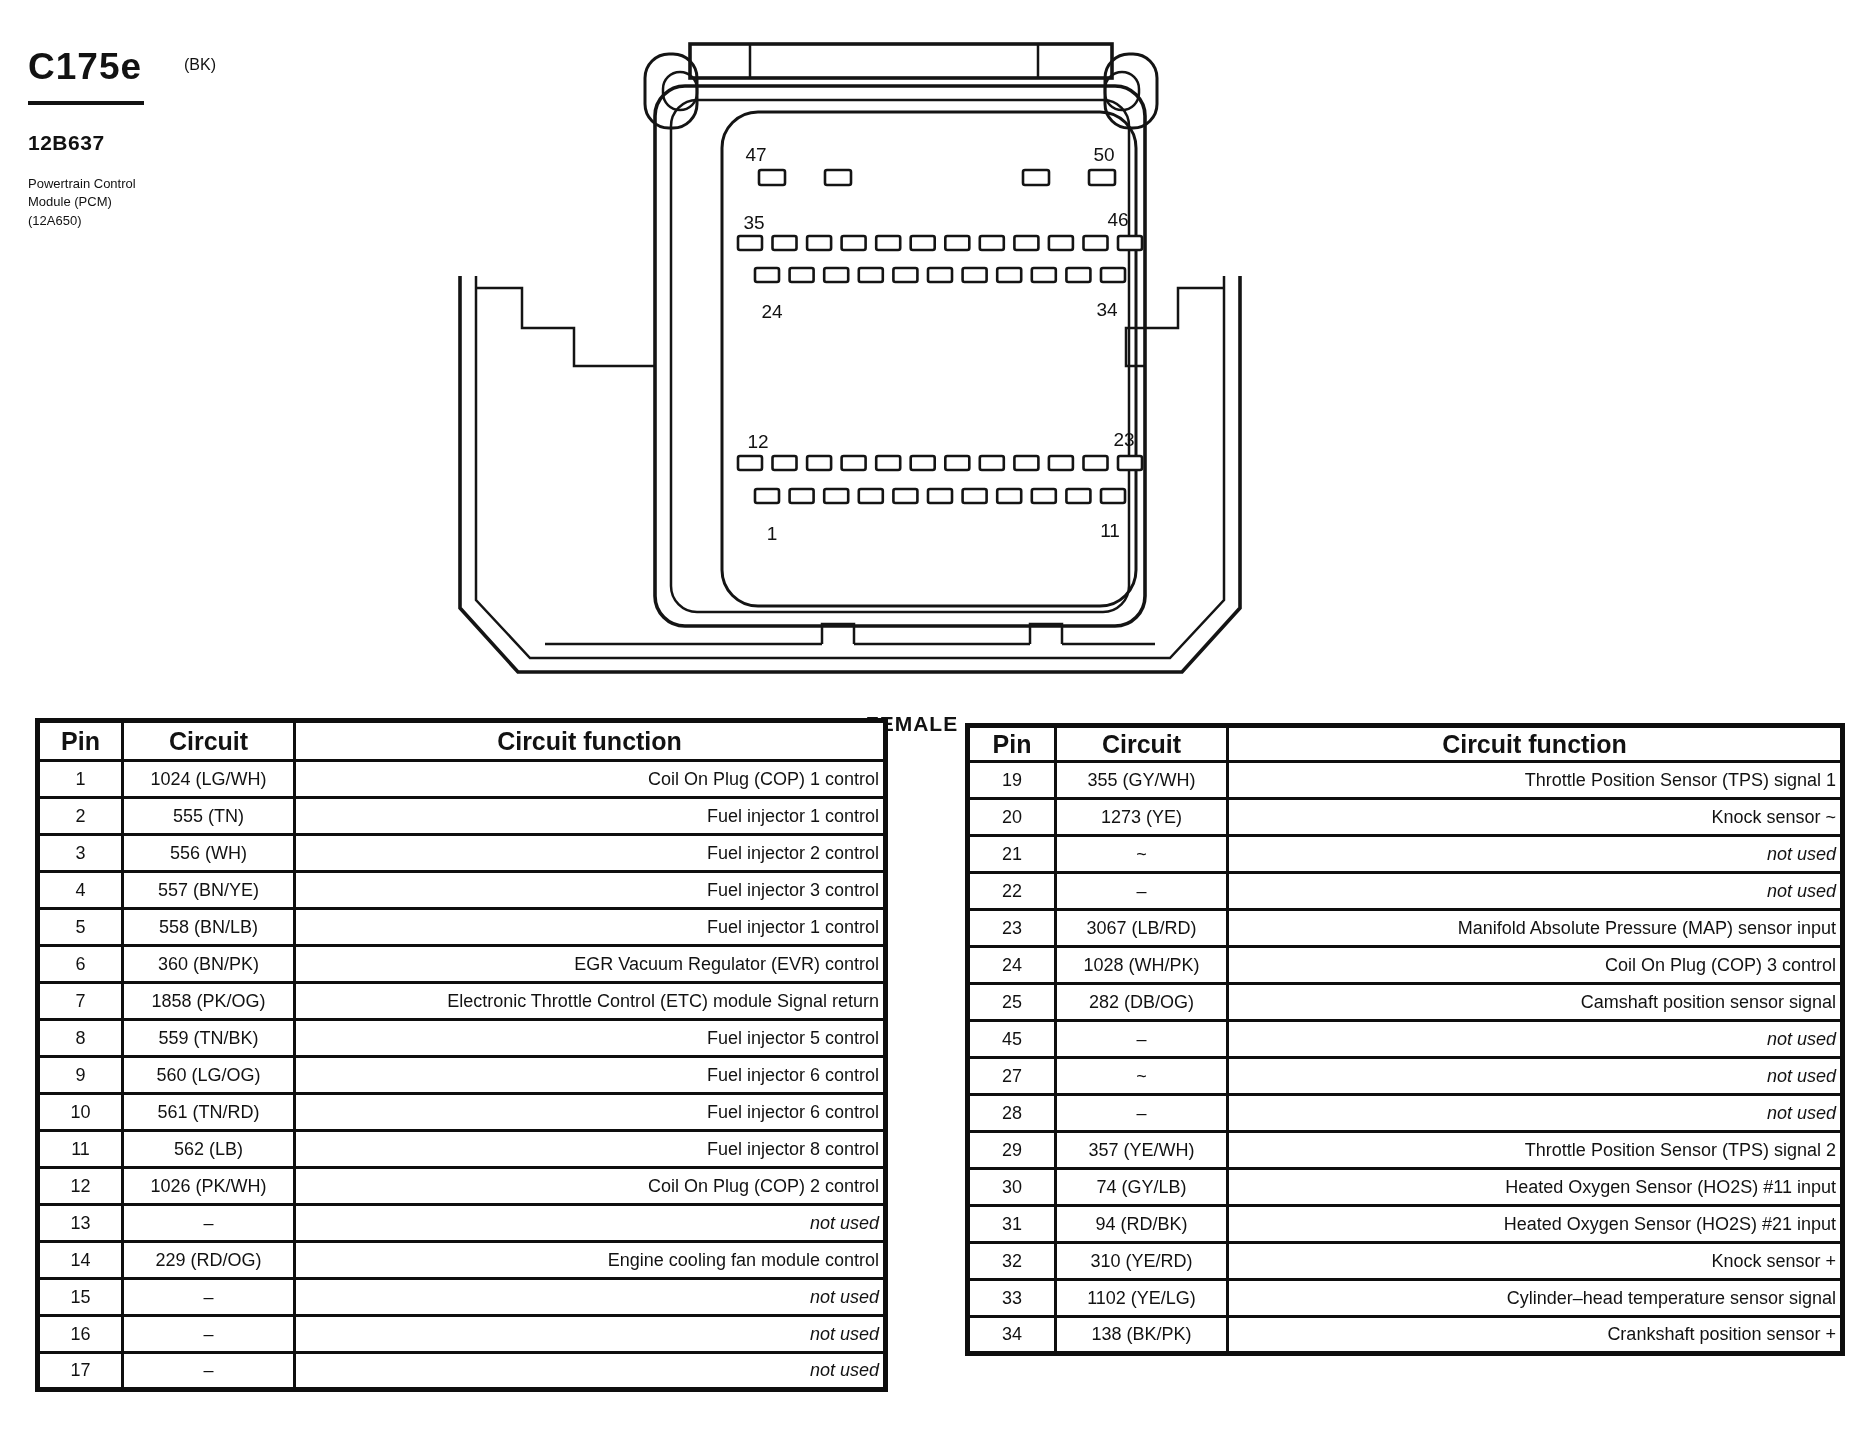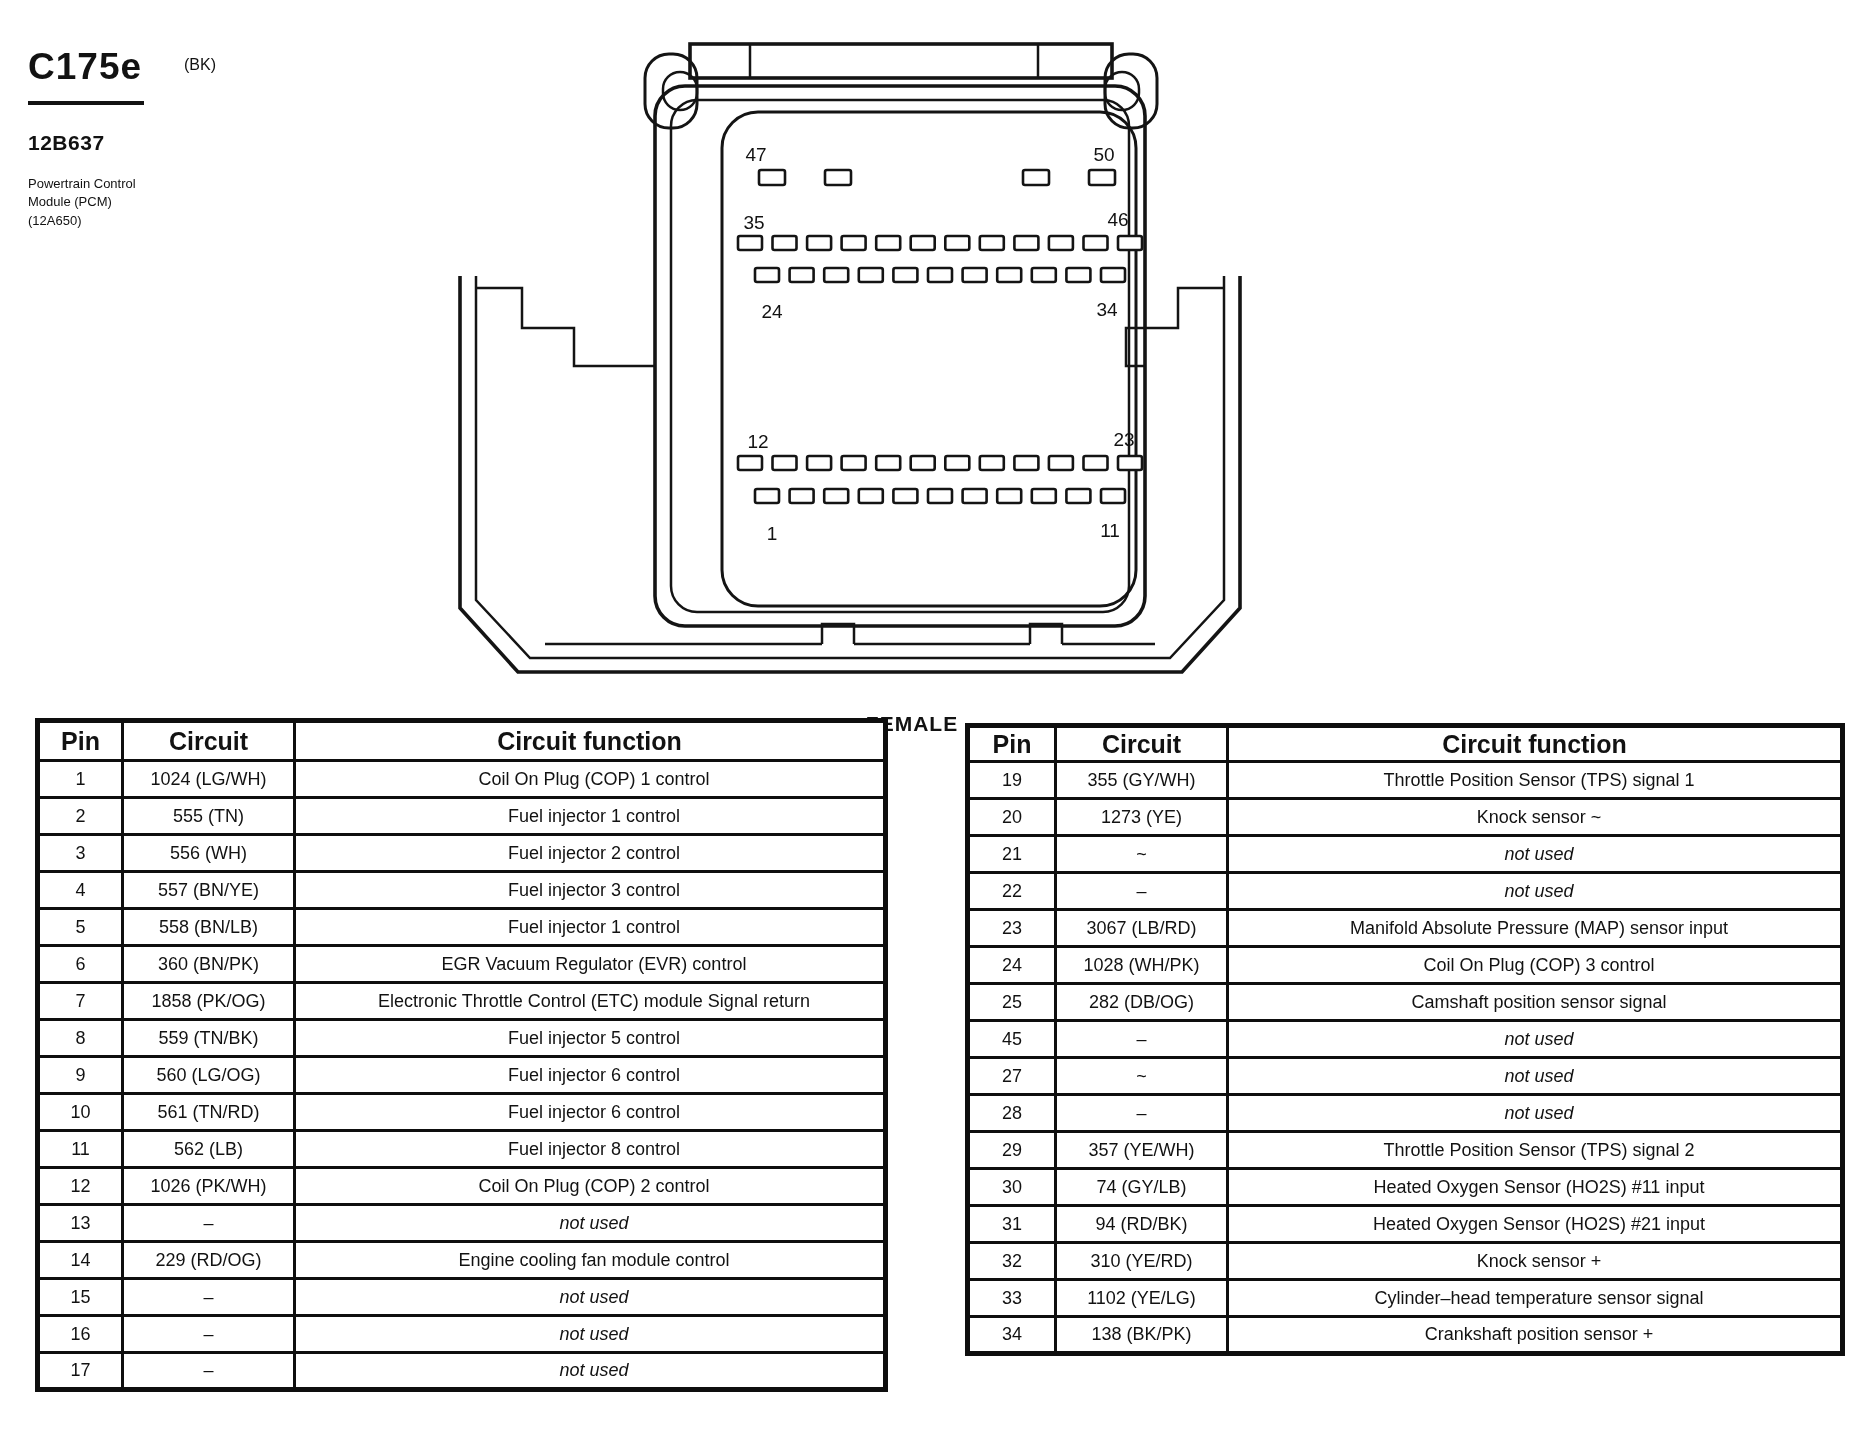--- a/index.html
+++ b/index.html
@@ -45,21 +45,21 @@
     font-size:18px;vertical-align:middle;padding:0 4px;
   }
   .tbl th{font-size:25px;font-weight:700;text-align:center;}
   #tbl-left thead tr{height:40px;}
   #tbl-right thead tr{height:36px;}
   #tbl-left tbody tr{height:37px;}
   #tbl-right tbody tr{height:37px;}
   #tbl-right tbody tr.tall{height:74px;}
   .tall td{vertical-align:top;padding-top:6px;}
   td.ctr{text-align:center;}
-  td.fn{text-align:center;padding-left:13px;white-space:pre-line;}
+  td.fn{text-align:right;padding-left:13px;white-space:pre-line;}
   td.nu{font-style:italic;}
 </style>
 </head>
 <body>
 
 <div class="doc-header">
   <div class="cid-row">
     <span class="cid">C175e</span>
     <span class="ccode">(BK)</span>
   </div>

